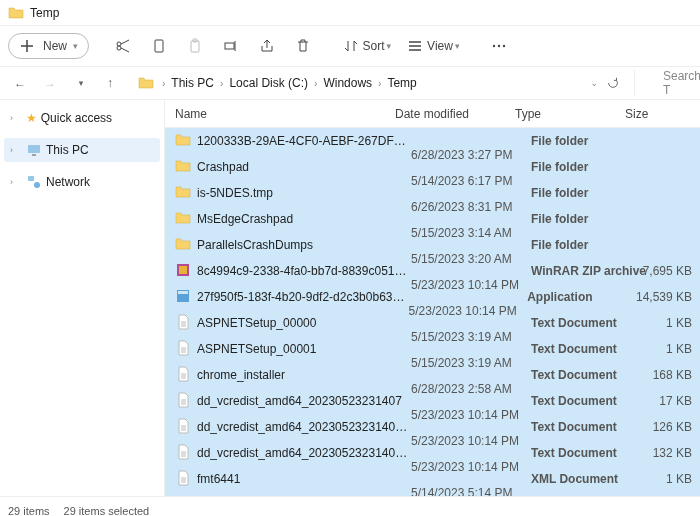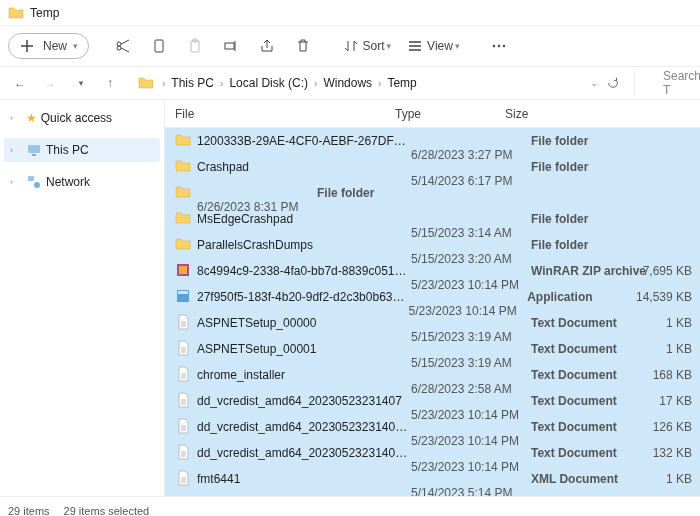--- a/index.html
+++ b/index.html
@@ -186,21 +186,22 @@
       <svg class="ic" viewBox="0 0 16 16">
           <rect class="monitor" x="2" y="2" width="6" height="5" rx="1"></rect>
           <circle class="globe" cx="11" cy="11" r="3"></circle>
         </svg>
       <span>Network</span>
     </div>
   </div>
 
   <div class="files">
     <div class="cols">
-      <div class="c-name">File</div>
+      <div class="c-name">Name</div>
+      <div class="c-date">Date modified</div>
       <div class="c-type">Type</div>
       <div class="c-size">Size</div>
     </div>
     <div class="rows" id="rows">
         <div class="row sel">
           <span><svg class="ic" viewBox="0 0 16 16">
               <path class="folder-svg" d="M1 3h5l1 2h8v8H1z"></path>
             </svg></span>
           <div class="c-name">1200333B-29AE-4CF0-AEBF-267DFF21D16D-Si...</div>
           <div class="c-date">6/28/2023 3:27 PM</div>
@@ -213,20 +214,21 @@
             </svg></span>
           <div class="c-name">Crashpad</div>
           <div class="c-date">5/14/2023 6:17 PM</div>
           <div class="c-type">File folder</div>
           <div class="c-size"></div>
         </div>
         <div class="row sel">
           <span><svg class="ic" viewBox="0 0 16 16">
               <path class="folder-svg" d="M1 3h5l1 2h8v8H1z"></path>
             </svg></span>
+          <div class="c-name">is-5NDES.tmp</div>
           <div class="c-date">6/26/2023 8:31 PM</div>
           <div class="c-type">File folder</div>
           <div class="c-size"></div>
         </div>
         <div class="row sel">
           <span><svg class="ic" viewBox="0 0 16 16">
               <path class="folder-svg" d="M1 3h5l1 2h8v8H1z"></path>
             </svg></span>
           <div class="c-name">MsEdgeCrashpad</div>
           <div class="c-date">5/15/2023 3:14 AM</div>

